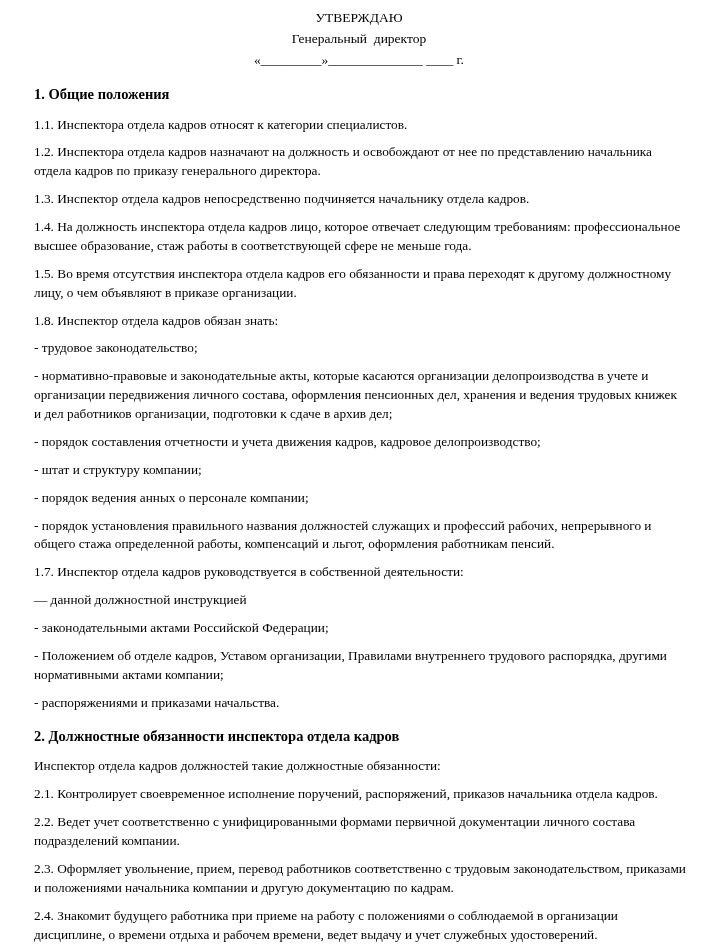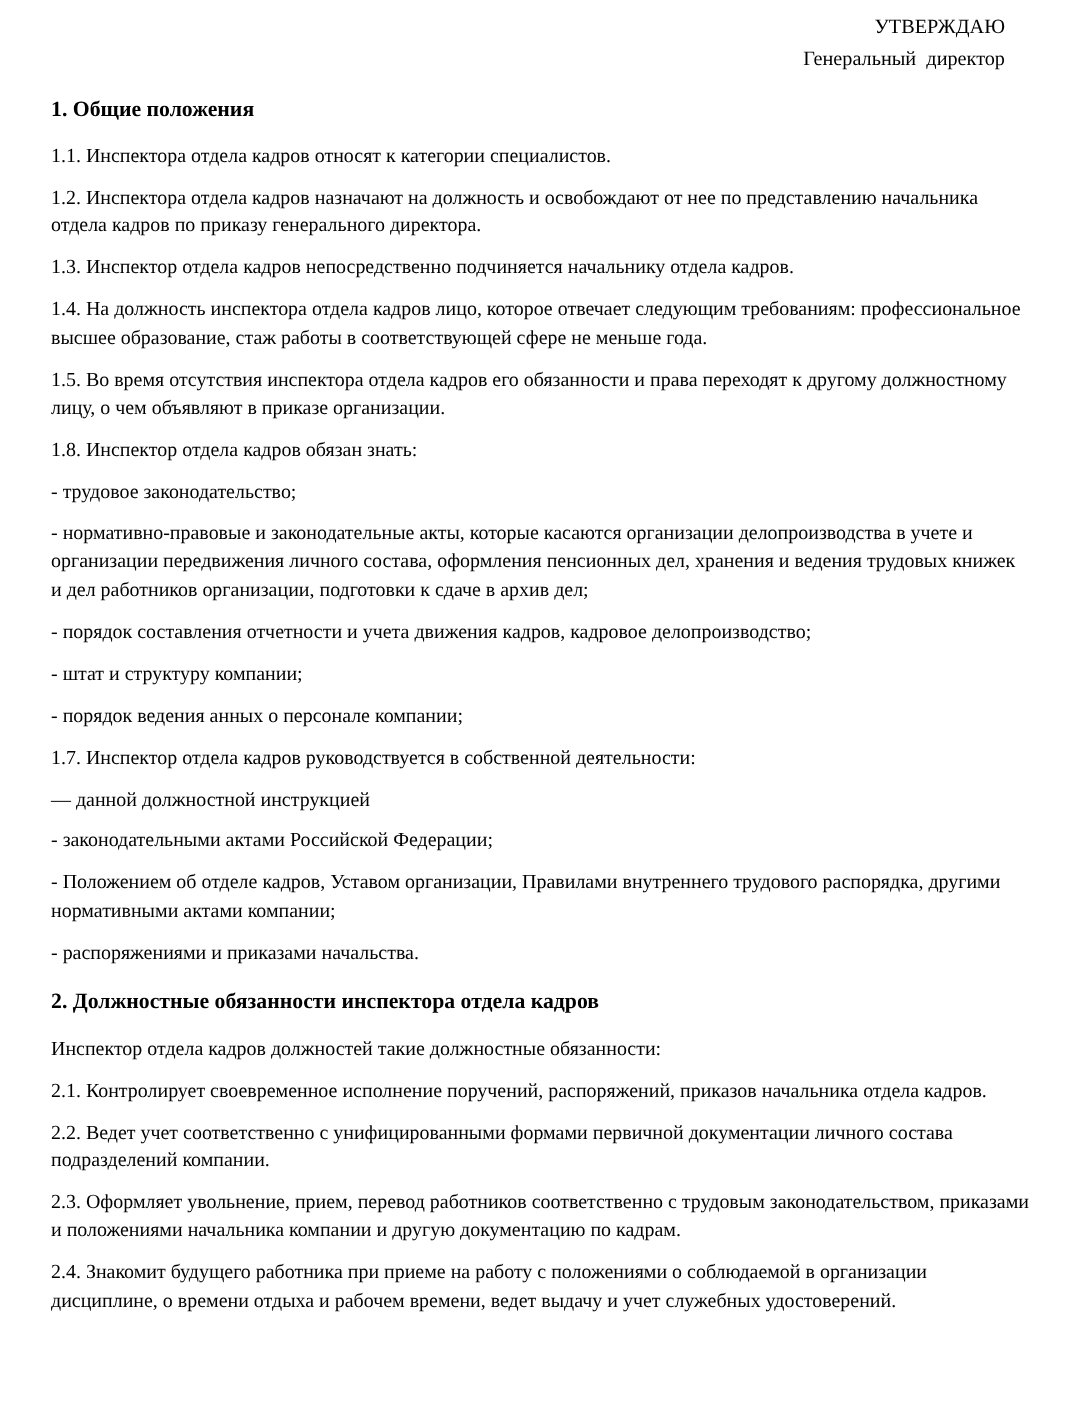--- a/index.html
+++ b/index.html
@@ -15,22 +15,22 @@
     -webkit-font-smoothing: antialiased;
   }
   .page {
     width: 720px;
     min-height: 944px;
     box-sizing: border-box;
     padding: 8px 34px 10px 34px;
     position: relative;
   }
   .header-block {
-    margin: 0 14px 6px 0;
-    text-align: right;
+    margin: 0 0 6px 0;
+    text-align: center;
   }
   .header-line {
     font-size: 13.5px;
     line-height: 1.55;
     margin: 0;
     padding-right: 2px;
     white-space: pre;
   }
   .header-line.approve {
     padding-right: 2px;
@@ -58,35 +58,37 @@
   }
 </style>
 </head>
 <body>
 
 <div class="page">
 
   <div class="header-block">
     <div class="header-line approve">УТВЕРЖДАЮ</div>
     <div class="header-line director">Генеральный  директор</div>
+    <div class="header-line date">«_________»______________ ____ г.</div>
   </div>
 
   <h2 class="section-title">1. Общие положения</h2>
 
   <p class="para">1.1. Инспектора отдела кадров относят к категории специалистов.</p>
   <p class="para">1.2. Инспектора отдела кадров назначают на должность и освобождают от нее по представлению начальника отдела кадров по приказу генерального директора.</p>
   <p class="para">1.3. Инспектор отдела кадров непосредственно подчиняется начальнику отдела кадров.</p>
   <p class="para">1.4. На должность инспектора отдела кадров лицо, которое отвечает следующим требованиям: профессиональное высшее образование, стаж работы в соответствующей сфере не меньше года.</p>
   <p class="para">1.5. Во время отсутствия инспектора отдела кадров его обязанности и права переходят к другому должностному лицу, о чем объявляют в приказе организации.</p>
   <p class="para">1.8. Инспектор отдела кадров обязан знать:</p>
   <p class="para">- трудовое законодательство;</p>
   <p class="para">- нормативно-правовые и законодательные акты, которые касаются организации делопроизводства в учете и организации передвижения личного состава, оформления пенсионных дел, хранения и ведения трудовых книжек и дел работников организации, подготовки к сдаче в архив дел;</p>
   <p class="para">- порядок составления отчетности и учета движения кадров, кадровое делопроизводство;</p>
   <p class="para">- штат и структуру компании;</p>
   <p class="para">- порядок ведения анных о персонале компании;</p>
+  <p class="para">- порядок установления правильного названия  должностей служащих и профессий рабочих, непрерывного и общего стажа определенной работы, компенсаций и льгот, оформления работникам пенсий.</p>
   <p class="para">1.7. Инспектор отдела кадров руководствуется в собственной деятельности:</p>
   <p class="para">— данной должностной инструкцией</p>
   <p class="para">- законодательными актами Российской Федерации;</p>
   <p class="para">- Положением об отделе кадров, Уставом организации, Правилами внутреннего трудового распорядка, другими нормативными актами компании;</p>
   <p class="para">- распоряжениями и приказами начальства.</p>
 
   <h2 class="section-title">2. Должностные обязанности инспектора отдела кадров</h2>
 
   <p class="para">Инспектор отдела кадров должностей такие должностные обязанности:</p>
   <p class="para">2.1. Контролирует своевременное исполнение поручений, распоряжений, приказов начальника отдела кадров.</p>

